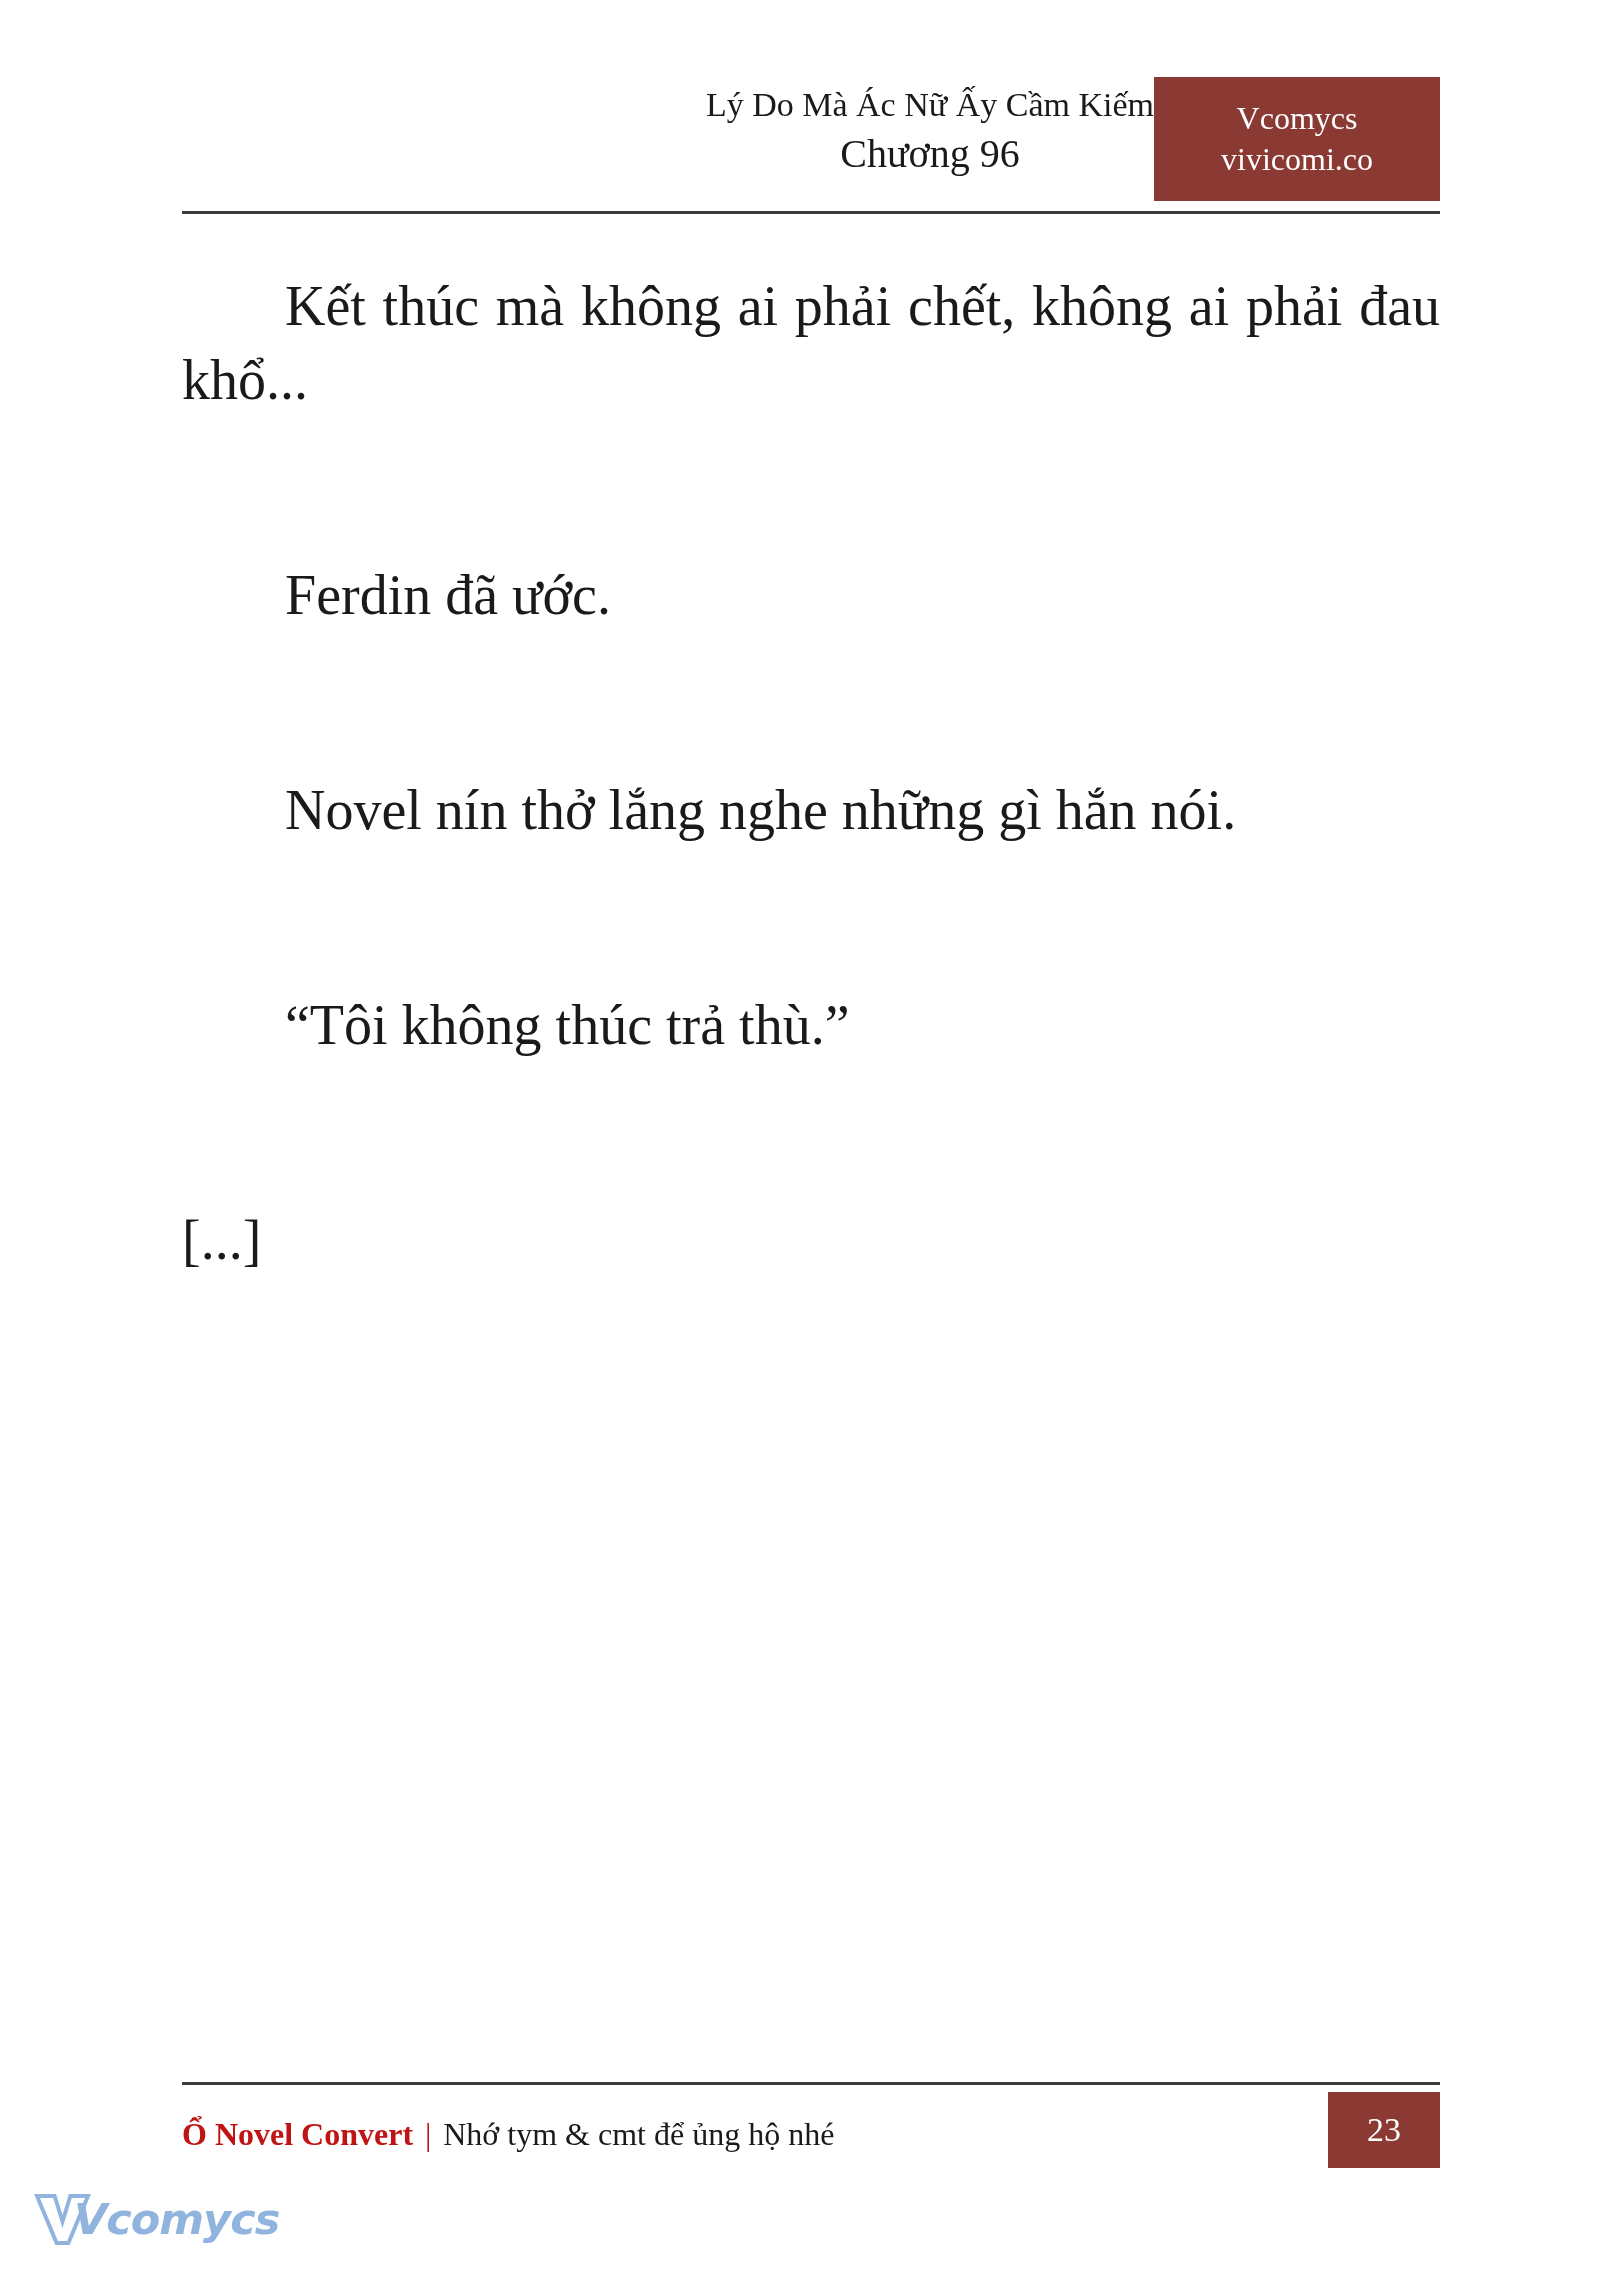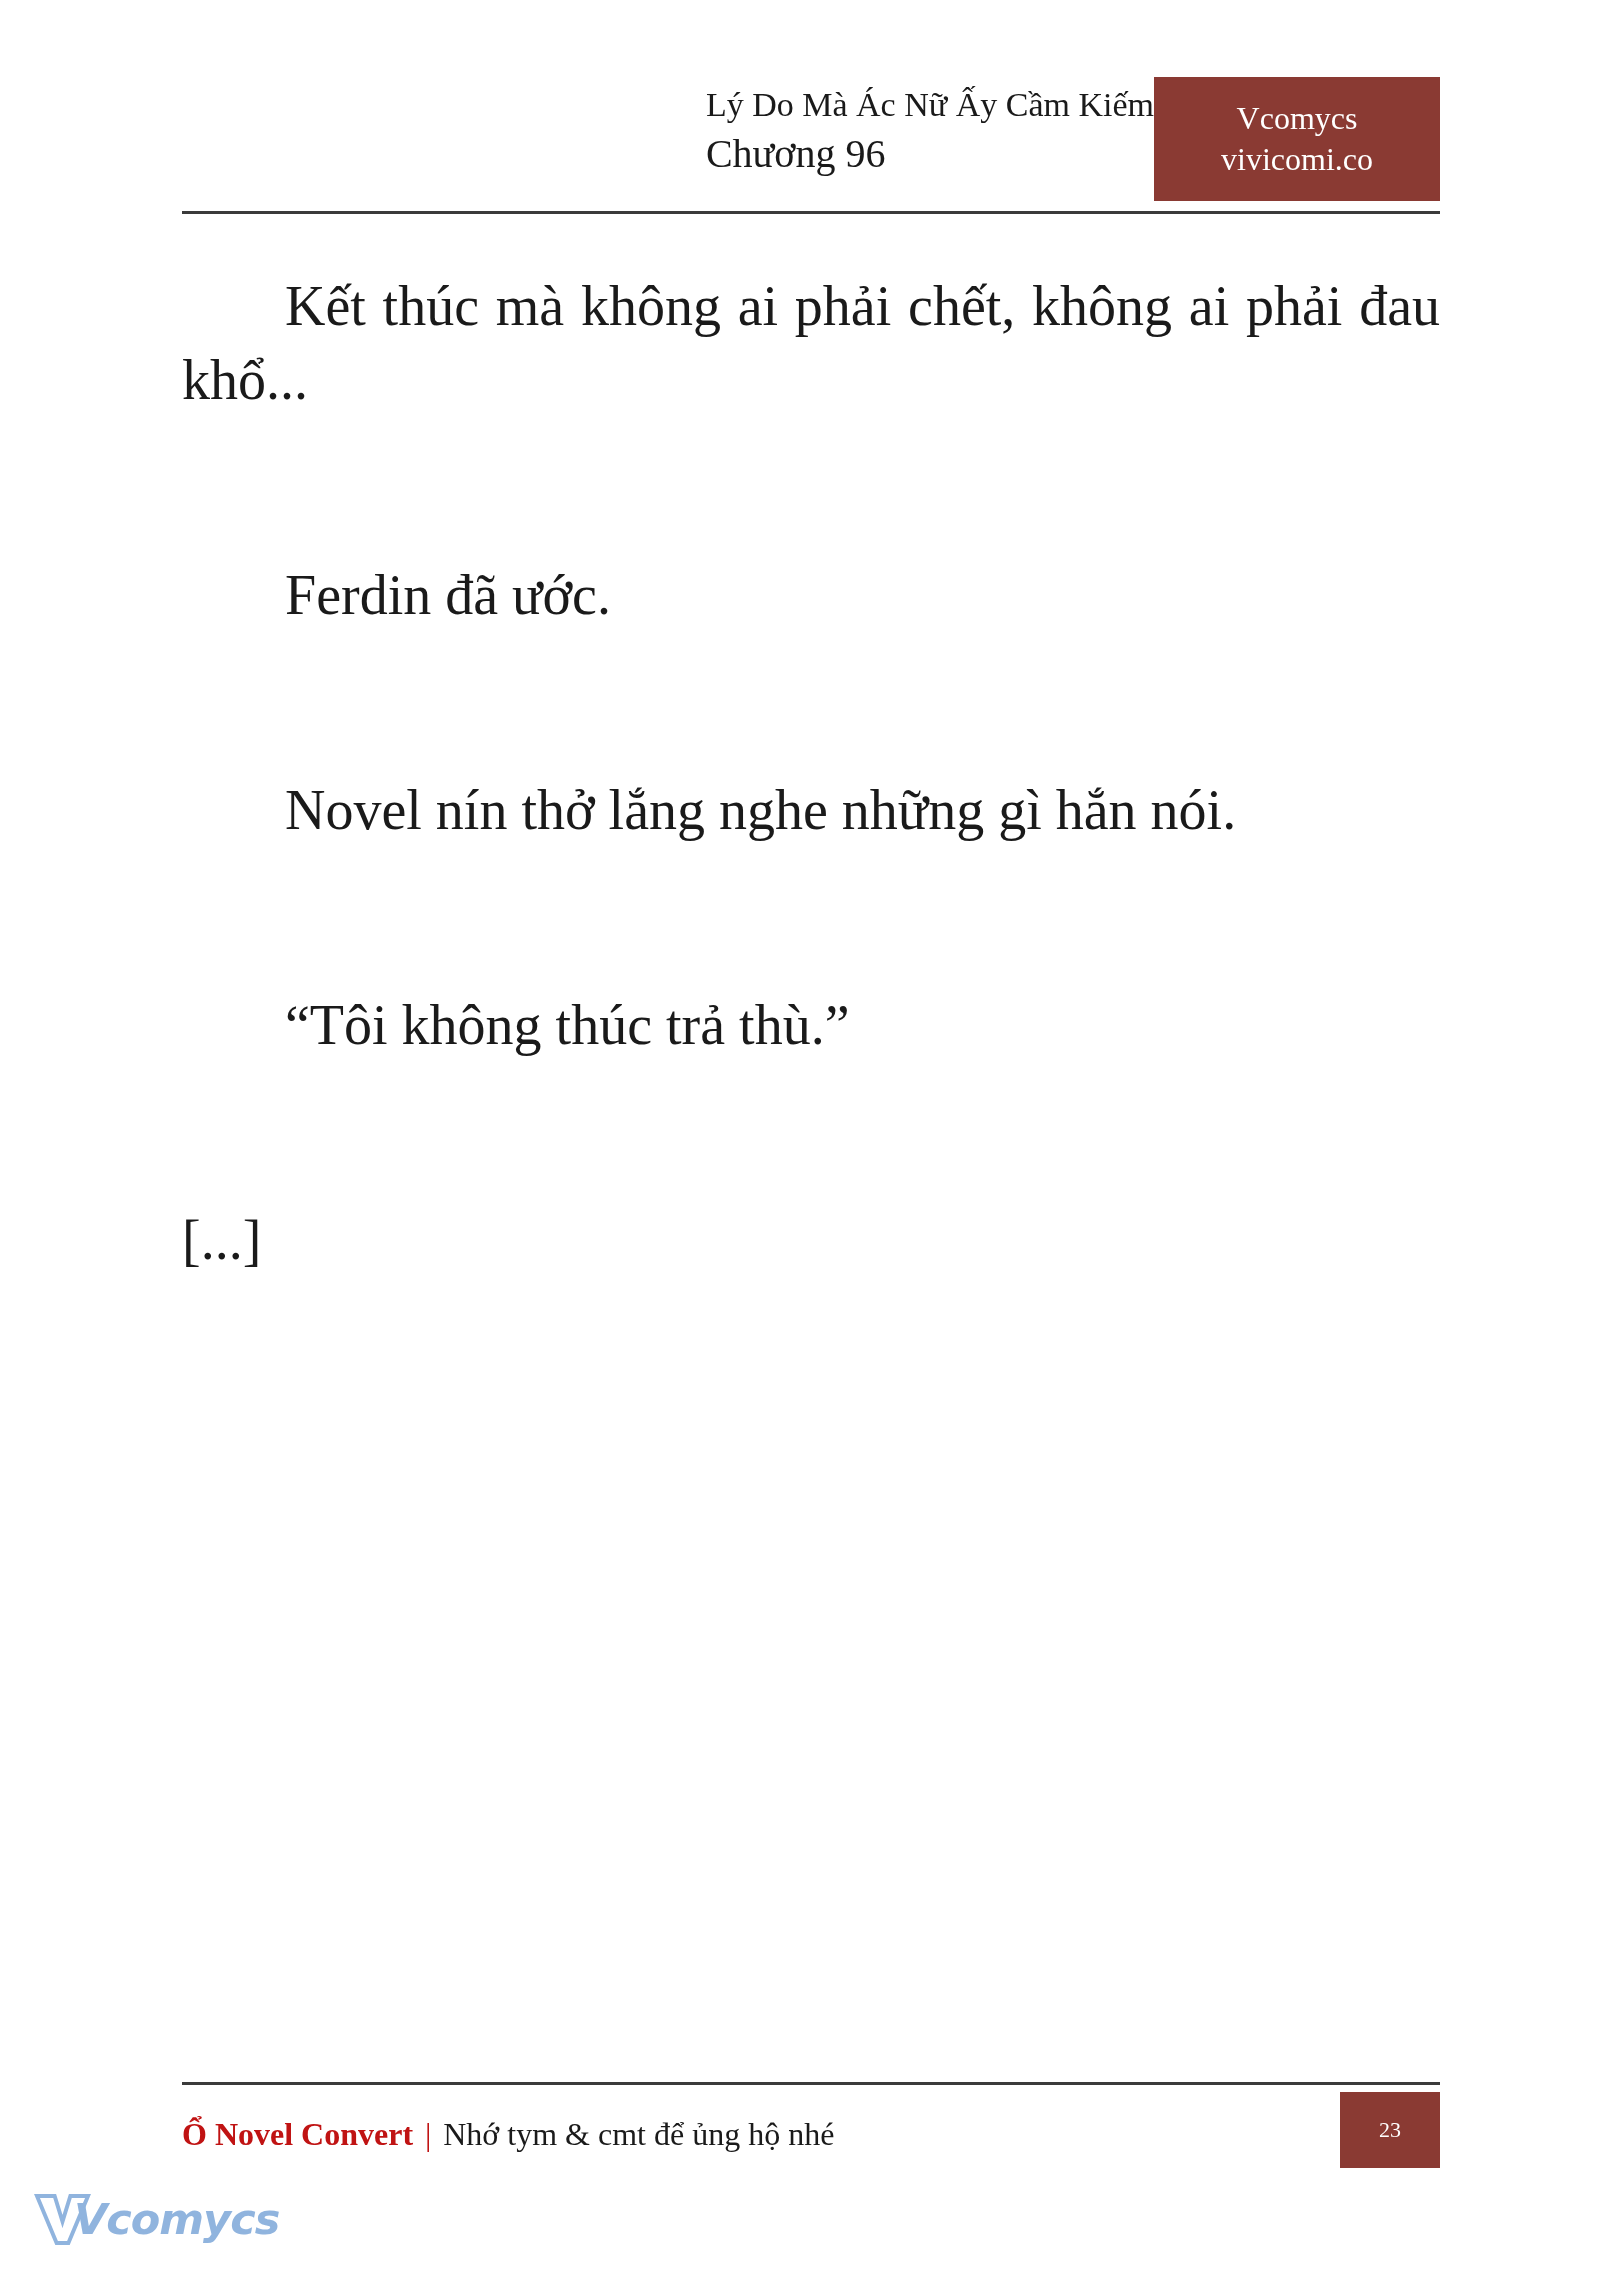--- a/index.html
+++ b/index.html
@@ -29,21 +29,21 @@
     position: absolute;
     left: 182px;
     top: 83px;
     width: 1258px;
     height: 132px;
   }
   .header-title-block {
     position: absolute;
     right: 286px;
     top: 0;
-    text-align: left;
+    text-align: center;
     line-height: 1.32;
     font-family: Liberation Serif, serif;
   }
   .header-title-line1 {
     font-size: 34px;
     white-space: nowrap;
   }
   .header-title-line2 {
     font-size: 40px;
     white-space: nowrap;
@@ -136,25 +136,25 @@
     color: #c01313;
     padding: 0 3.9px;
   }
   .footer-note {
     color: #1a1a1a;
   }
   .footer-page {
     position: absolute;
     right: 0;
     top: 9.8px;
-    width: 100px;
+    width: 112px;
     height: 76px;
     background: #8a3a33;
     color: #ffffff;
-    font-size: 22px;
+    font-size: 34px;
     display: flex;
     align-items: center;
     justify-content: center;
   }
 
   
   .watermark {
     position: absolute;
     left: 33px;
     top: 2188px;

